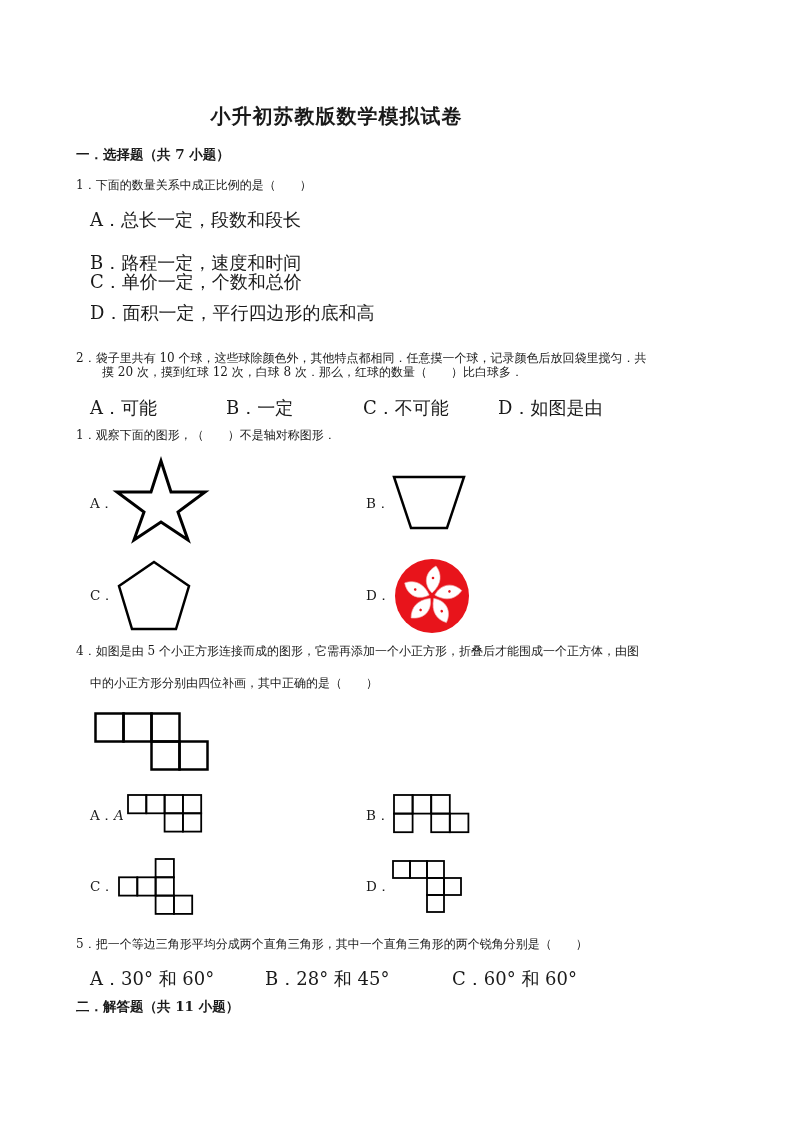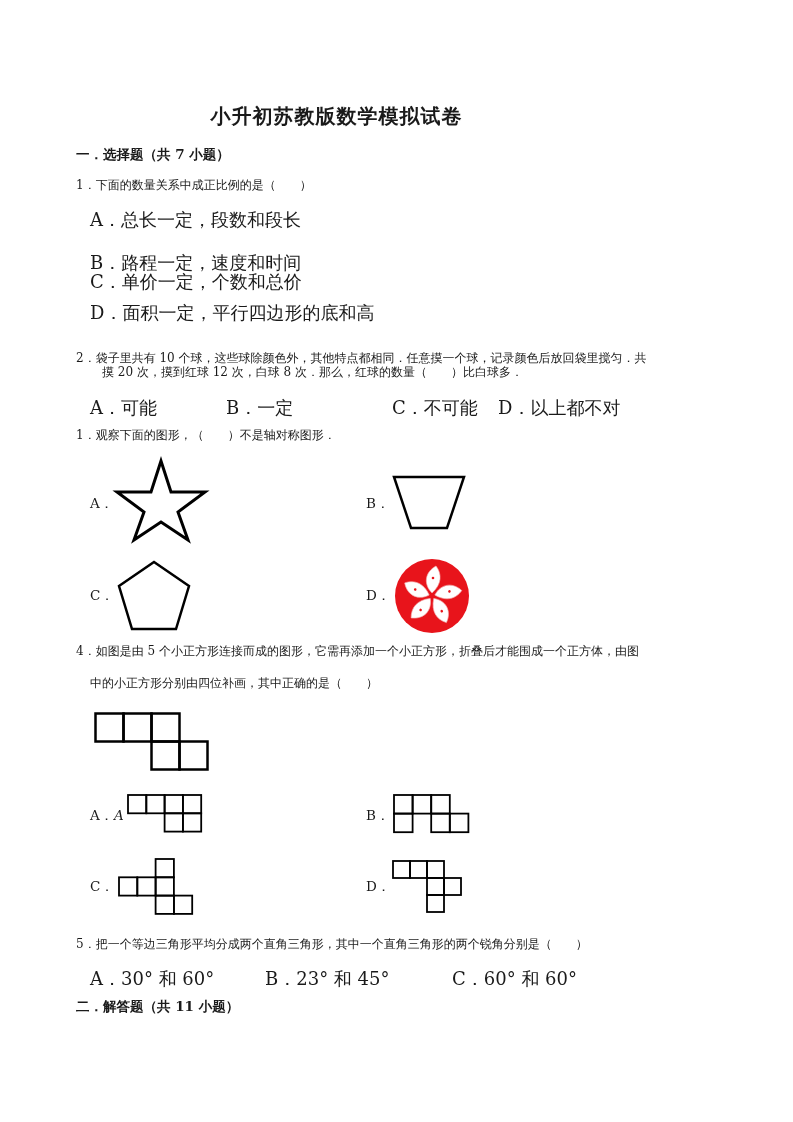--- a/index.html
+++ b/index.html
@@ -23,22 +23,22 @@
 <div class="abs q" style="top:177px;">1．下面的数量关系中成正比例的是（　　）</div>
 <div class="abs opt" style="left:90px; top:208px;">A．总长一定，段数和段长</div>
 <div class="abs opt" style="left:90px; top:239px;margin-top:12px;">B．路程一定，速度和时间</div>
 <div class="abs opt" style="left:90px; top:270px;">C．单价一定，个数和总价</div>
 <div class="abs opt" style="left:90px; top:301px;">D．面积一定，平行四边形的底和高</div>
 
 <div class="abs q" style="top:333px;margin-top:17px;">2．袋子里共有 10 个球，这些球除颜色外，其他特点都相同．任意摸一个球，记录颜色后放回袋里搅匀．共</div>
 <div class="abs q" style="left:90px; top:364px;margin-left:12px;">摸 20 次，摸到红球 12 次，白球 8 次．那么，红球的数量（　　）比白球多．</div>
 <div class="abs opt" style="left:90px; top:396px;">A．可能</div>
 <div class="abs opt" style="left:226px; top:396px;">B．一定</div>
-<div class="abs opt" style="left:363px; top:396px;margin-left:29px;">C．不可能</div>
-<div class="abs opt" style="left:498px; top:396px;">D．以上都不对</div>
+<div class="abs opt" style="left:363px; top:396px;">C．不可能</div>
+<div class="abs opt" style="left:498px; top:396px;">D．如图是由</div>
 
 <div class="abs q" style="top:427px;">1．观察下面的图形，（　　）不是轴对称图形．</div>
 
 <div class="abs shape-label" style="left:90px; top:495px;">A．</div>
 <svg style="left:115px; top:458px;" width="92" height="84" viewBox="0 0 92 84">
   <polygon points="46,3 56,34 90,34 63,54 73,82 46,64 19,82 29,54 2,34 36,34" fill="#ffffff" stroke="#000" stroke-width="3" stroke-linejoin="miter"></polygon>
 </svg>
 
 <div class="abs shape-label" style="left:366px; top:495px;">B．</div>
 <svg style="left:392px; top:475px;" width="74" height="56" viewBox="0 0 74 56">
@@ -134,16 +134,16 @@
     <rect x="18" y="1" width="17" height="17"></rect>
     <rect x="35" y="1" width="17" height="17"></rect>
     <rect x="35" y="18" width="17" height="17"></rect>
     <rect x="52" y="18" width="17" height="17"></rect>
     <rect x="35" y="35" width="17" height="17"></rect>
   </g>
 </svg>
 
 <div class="abs q" style="top:936px;">5．把一个等边三角形平均分成两个直角三角形，其中一个直角三角形的两个锐角分别是（　　）</div>
 <div class="abs opt" style="left:90px; top:967px;">A．30° 和 60°</div>
-<div class="abs opt" style="left:265px; top:967px;">B．23° 和 45°</div>
+<div class="abs opt" style="left:265px; top:967px;">B．28° 和 45°</div>
 <div class="abs opt" style="left:452px; top:967px;">C．60° 和 60°</div>
 
 <div class="abs section" style="top:998px;">二．解答题（共 11 小题）</div>
 
 </body></html>

